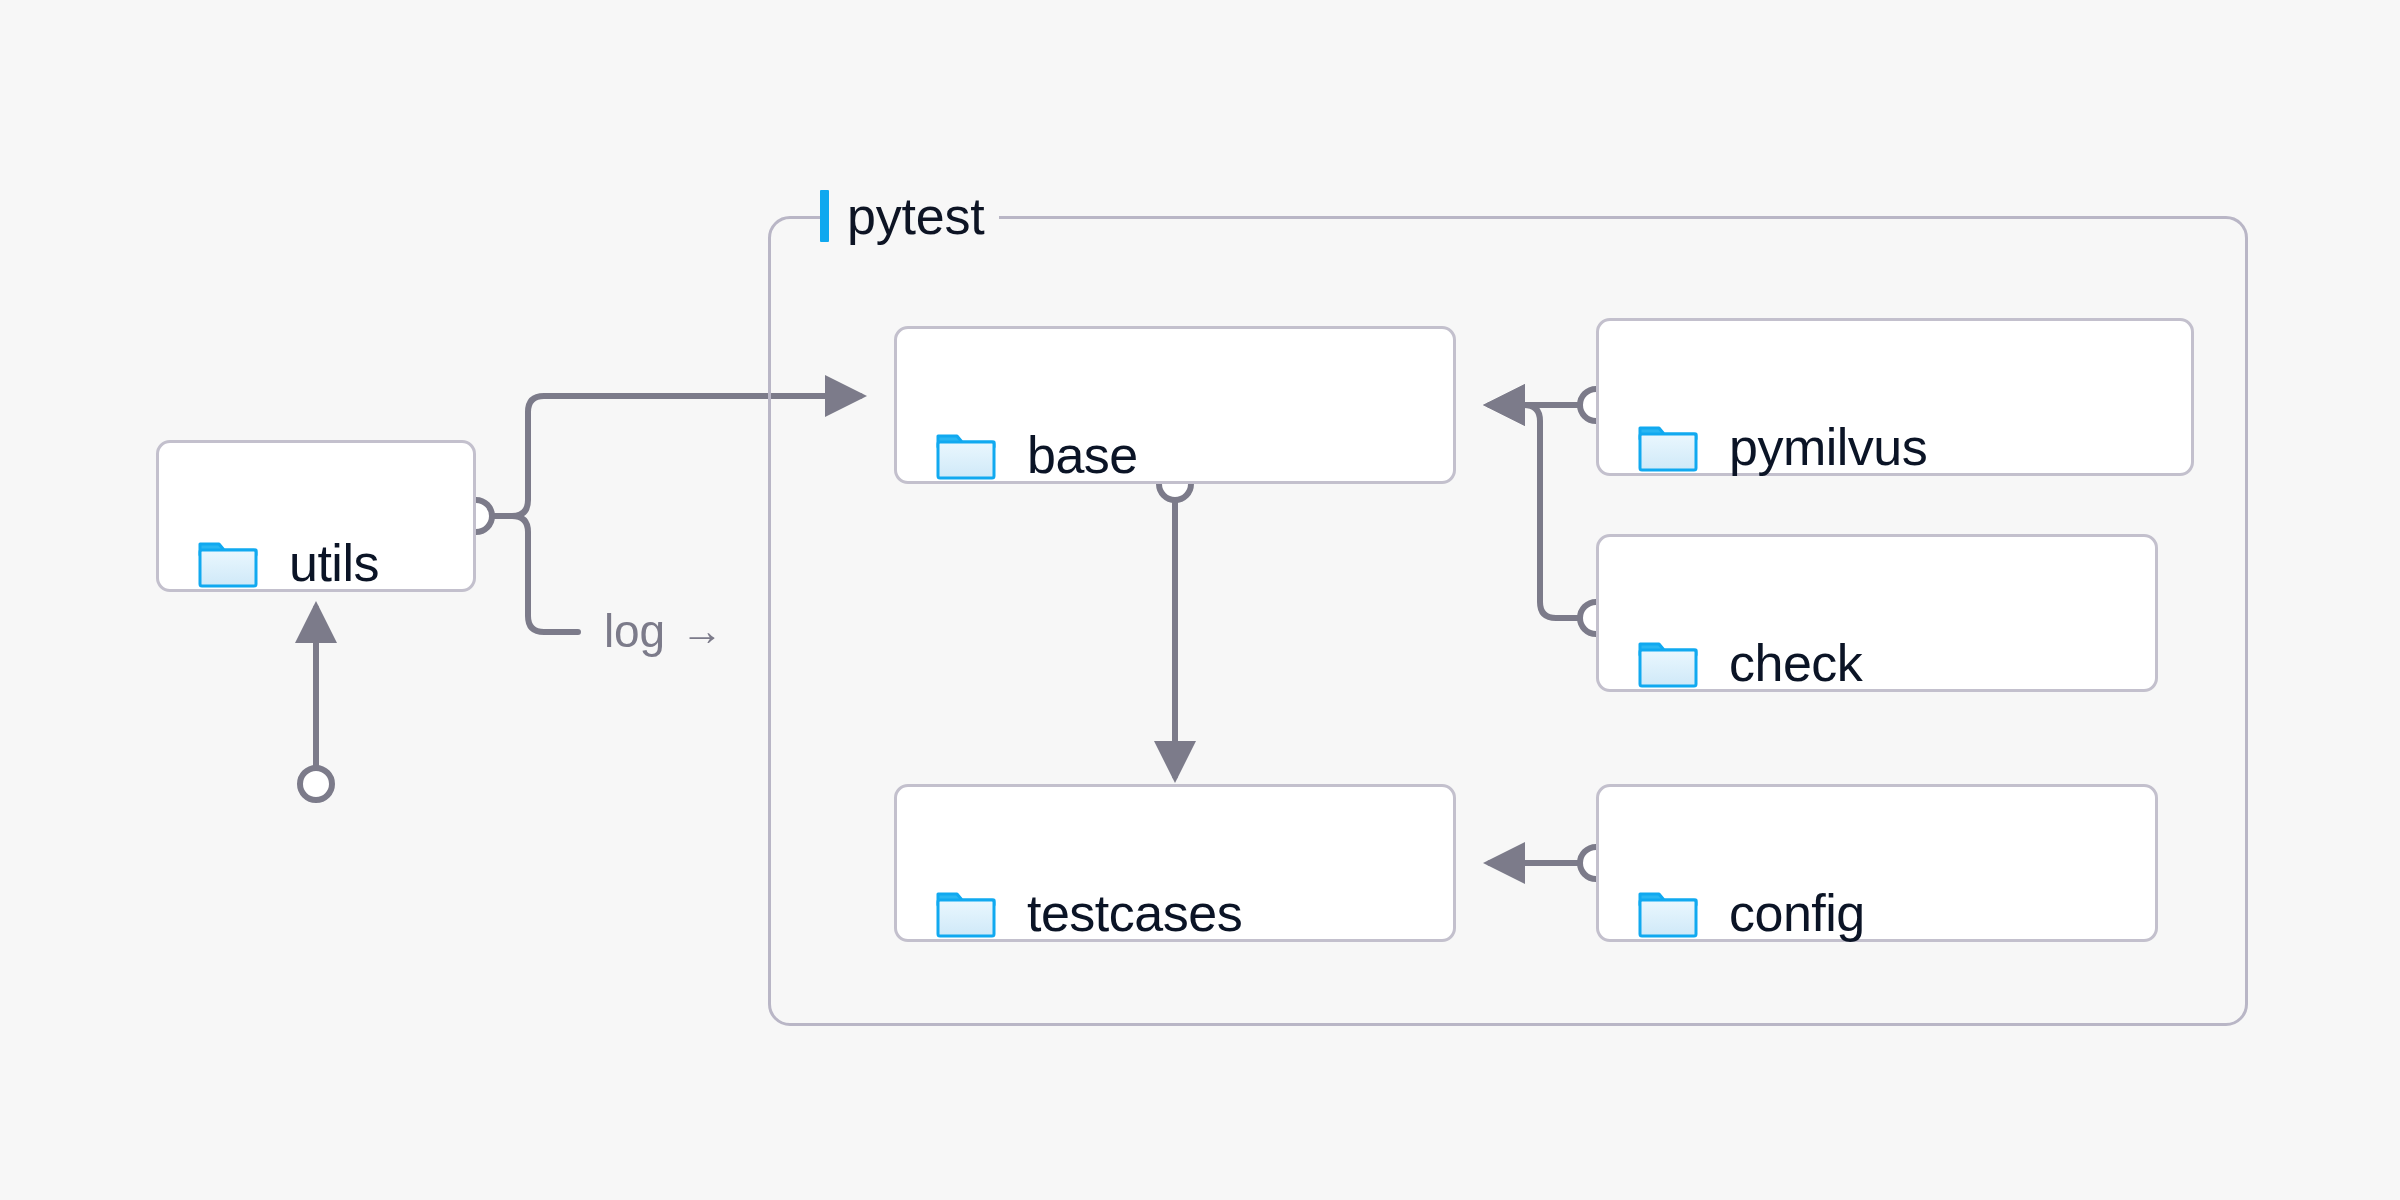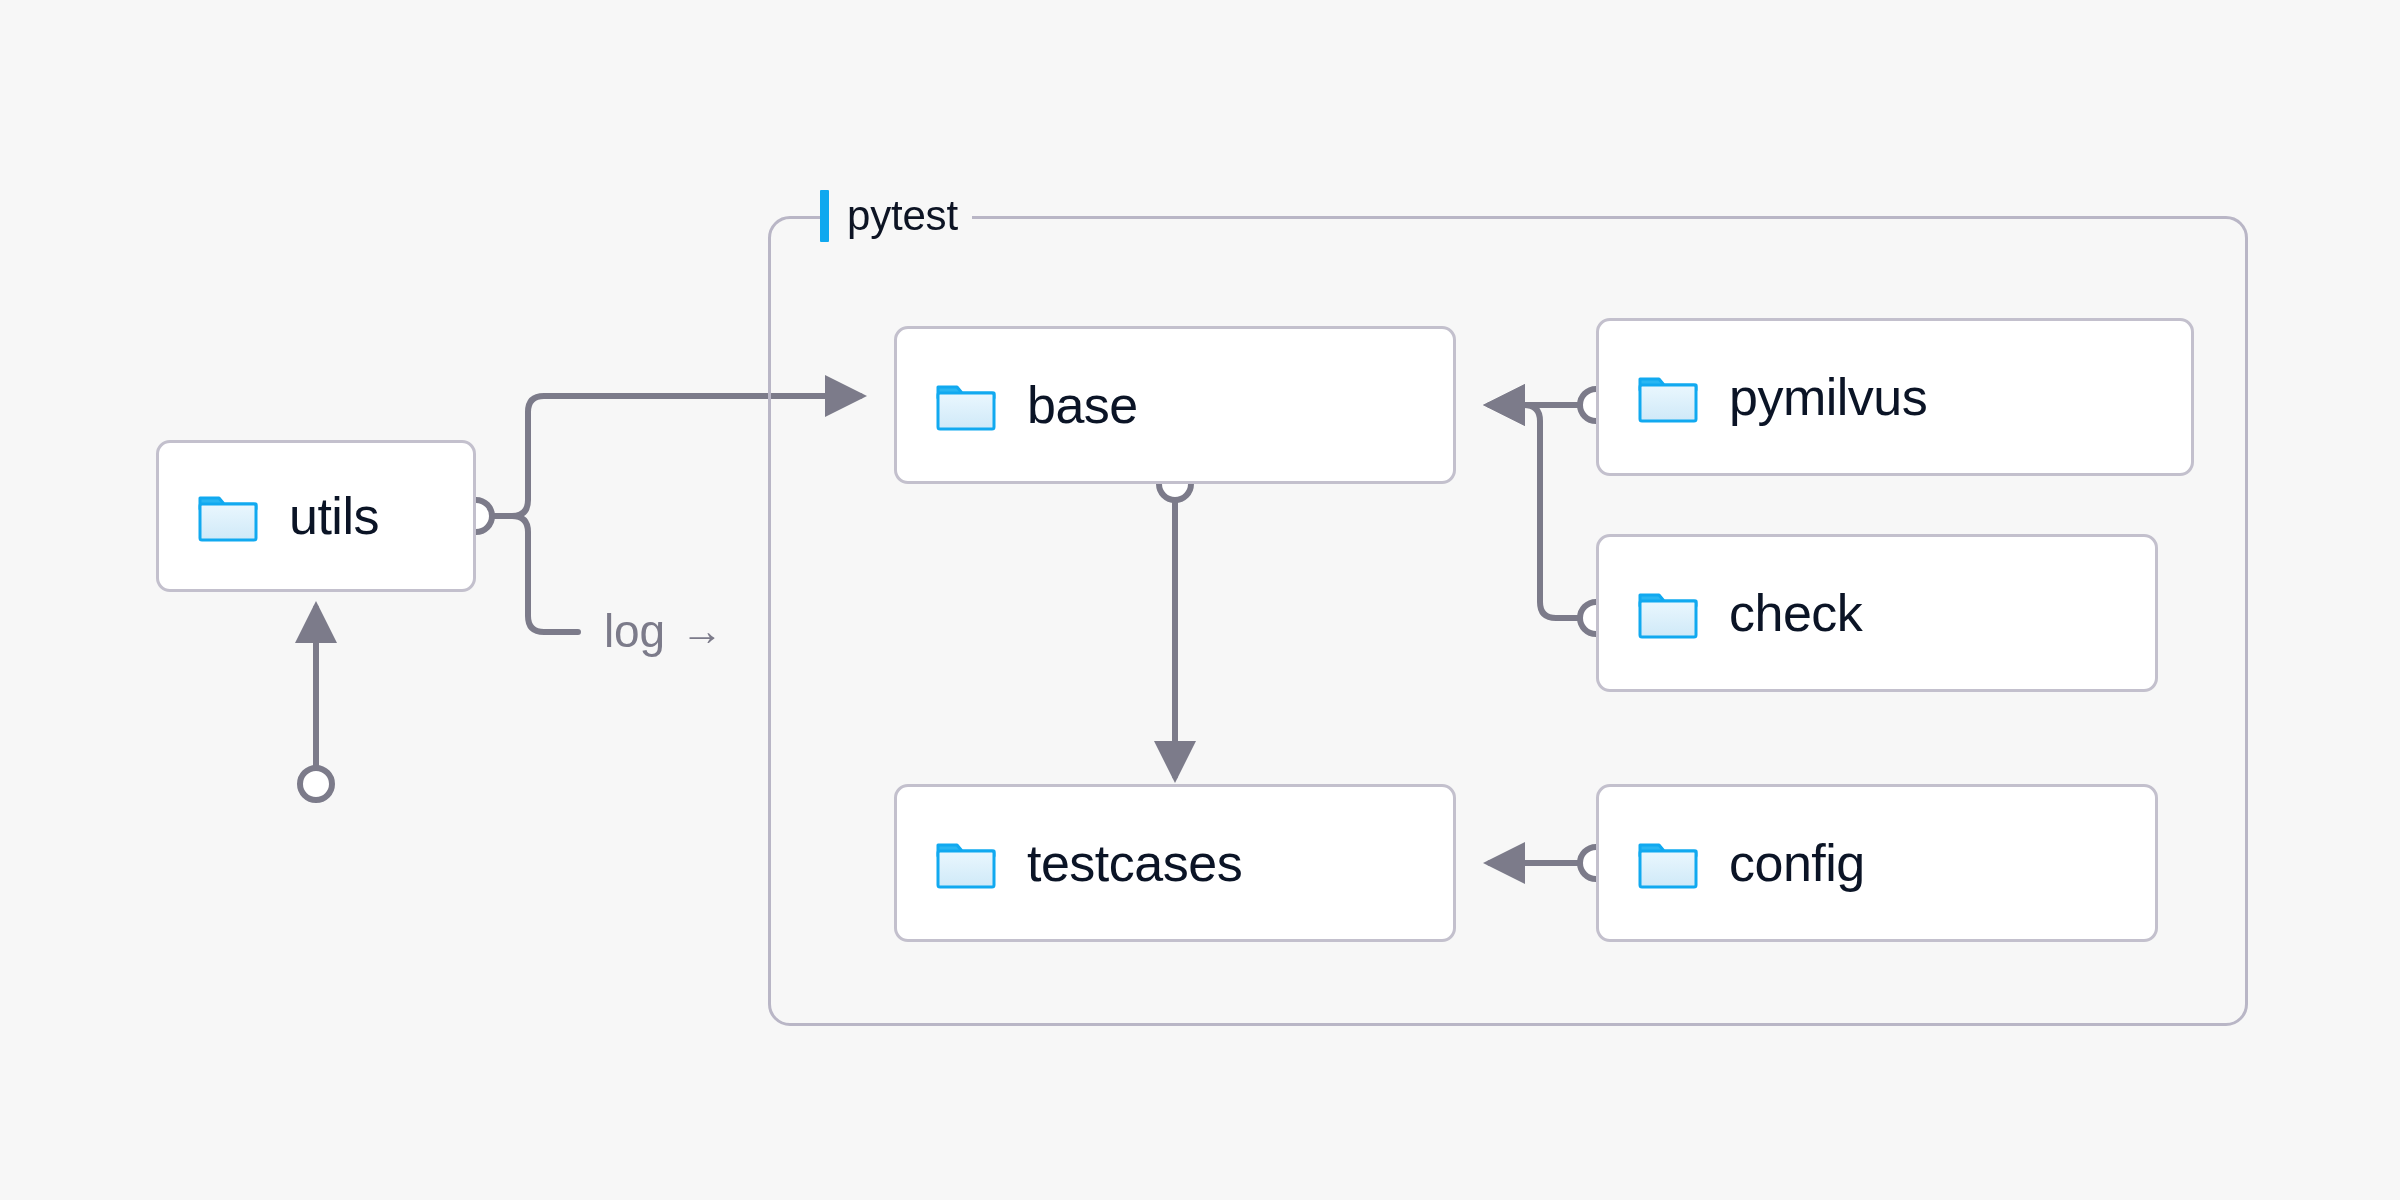--- a/index.html
+++ b/index.html
@@ -42,34 +42,34 @@
     height: 60px;
   }
   .group-accent-bar {
     width: 9px;
     height: 52px;
     background: #0fa8ef;
     border-radius: 1px;
     flex: 0 0 auto;
   }
   .group-title-text {
-    font-size: 42px;
+    font-size: 52px;
     color: #0d1424;
     letter-spacing: -0.2px;
     white-space: nowrap;
   }
   
   .node {
     position: absolute;
     background: #ffffff;
     border: 3px solid #c3c0cd;
     border-radius: 14px;
     box-sizing: border-box;
     display: flex;
-    align-items: center;
+    align-items: flex-end;
     padding-left: 38px;
     gap: 30px;
   }
   .node-label {
     font-size: 52px;
     color: #0b1426;
     letter-spacing: -0.5px;
     white-space: nowrap;
     line-height: 1;
   }

